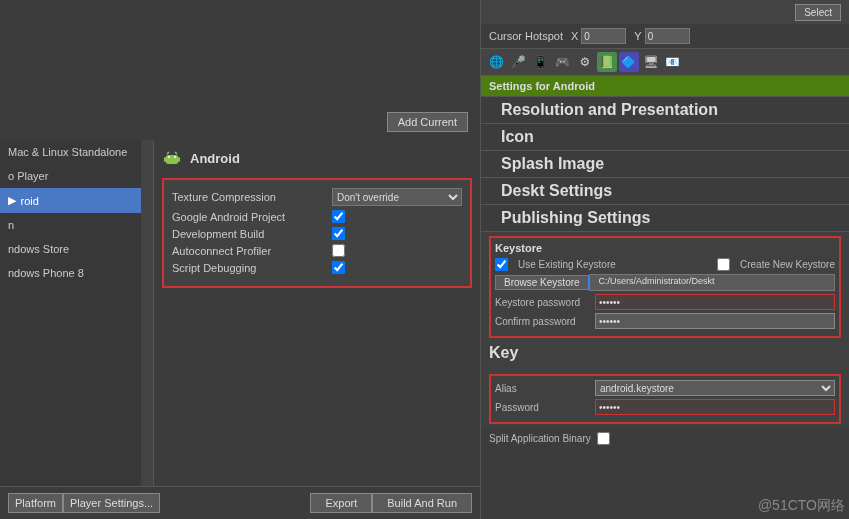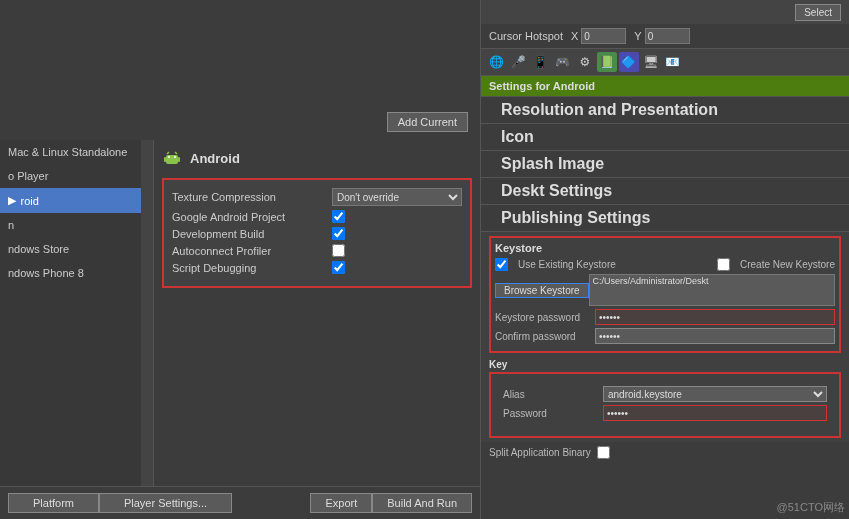--- a/index.html
+++ b/index.html
@@ -146,21 +146,21 @@
       border: 1px solid #888;
       padding: 3px 14px;
       cursor: pointer;
       font-size: 11px;
     }
 
     .platform-btn {
       background: #5a5a5a;
       color: #ddd;
       border: 1px solid #888;
-      padding: 3px 24px;
+      padding: 3px 6px;
       cursor: pointer;
       font-size: 11px;
     }
 
     
     .right-panel {
       width: 369px;
       height: 519px;
       background: #3c3c3c;
       border-left: 1px solid #555;
@@ -337,44 +337,44 @@
       color: #ddd;
       border: 1px solid #3b82f6;
       padding: 1px 8px;
       cursor: pointer;
       font-size: 10px;
       flex: 0 0 auto;
     }
 
     .browse-path {
       flex: 1;
-      height: 32px;
+      height: 17px;
       background: #5a5a5a;
       color: #ddd;
       border: 1px solid #777;
       font-size: 9px;
-      padding: 1px 3px;
+      padding: 1px 9px;
       overflow: hidden;
       white-space: nowrap;
     }
 
     .key-section {
       margin-top: 4px;
     }
 
     .key-title {
       color: #ddd;
       font-weight: bold;
-      font-size: 10px;
-      margin-bottom: 2px;
+      font-size: 16px;
+      margin-bottom: 12px;
     }
 
     .key-box {
       border: 2px solid #cc3333;
-      padding: 12px;
+      padding: 4px;
     }
 
     .alias-select {
       flex: 1;
       height: 16px;
       background: #5a5a5a;
       color: #ddd;
       border: 1px solid #888;
       font-size: 10px;
     }
@@ -389,21 +389,21 @@
     .split-label {
       color: #bbb;
       font-size: 10px;
     }
 
     .watermark {
       position: absolute;
       bottom: 4px;
       right: 4px;
       color: #888;
-      font-size: 11px;
+      font-size: 14px;
     }
   </style>
 </head>
 <body>
 
 <div class="left-panel">
   <div class="top-bar">
     <button class="add-current-btn">Add Current</button>
   </div>
 

